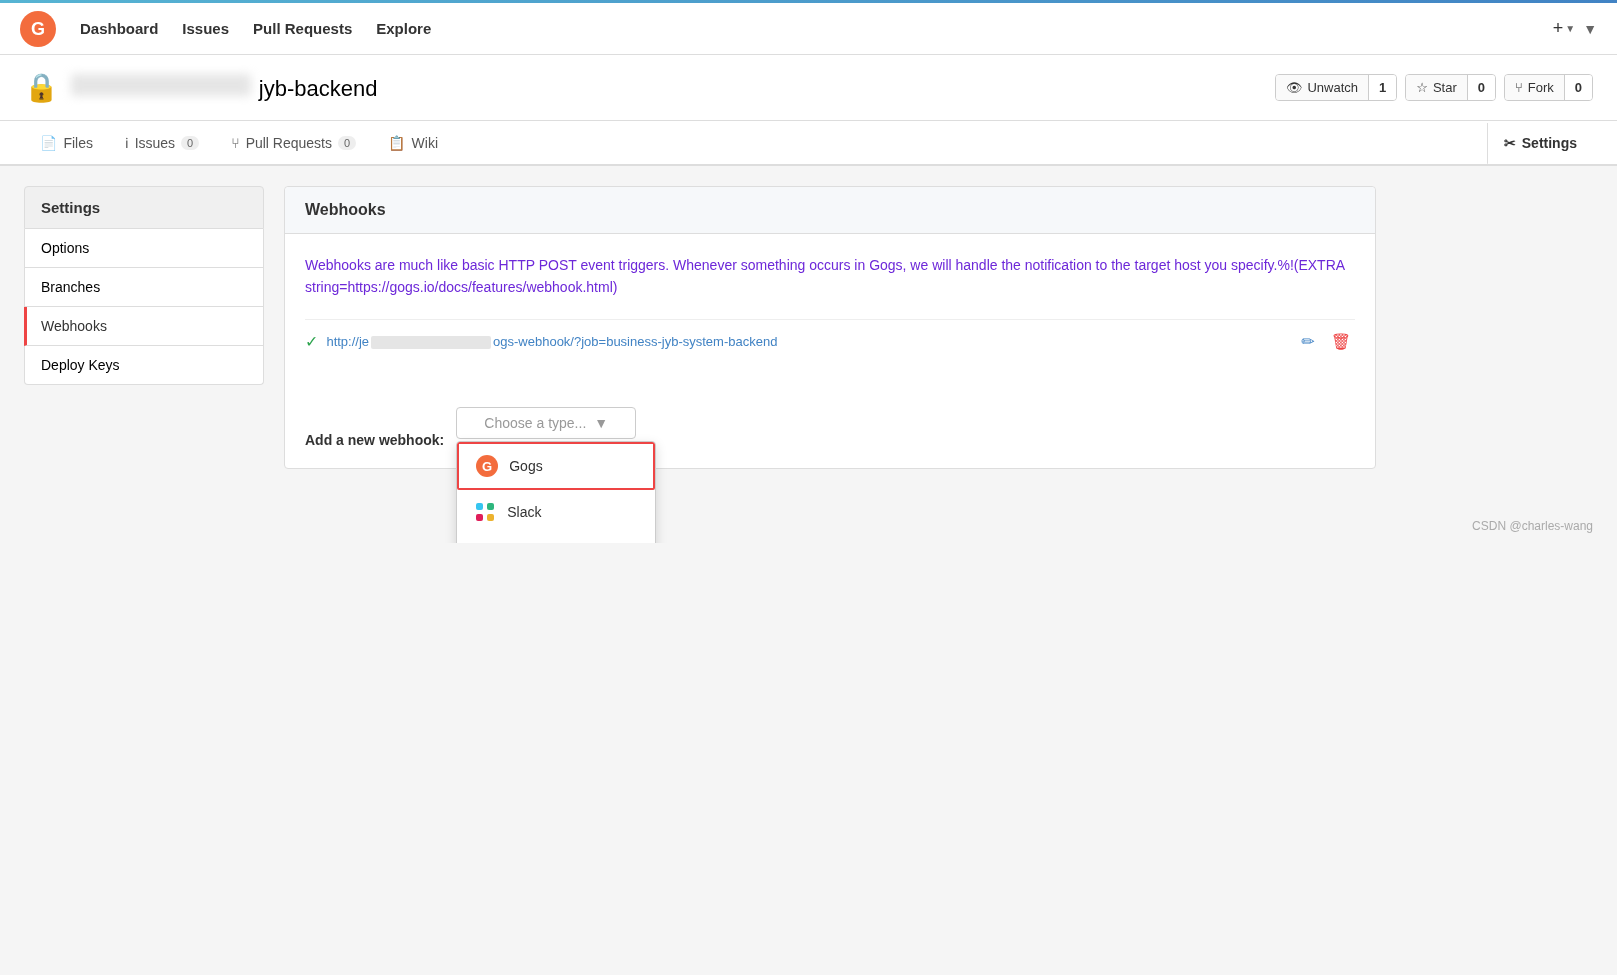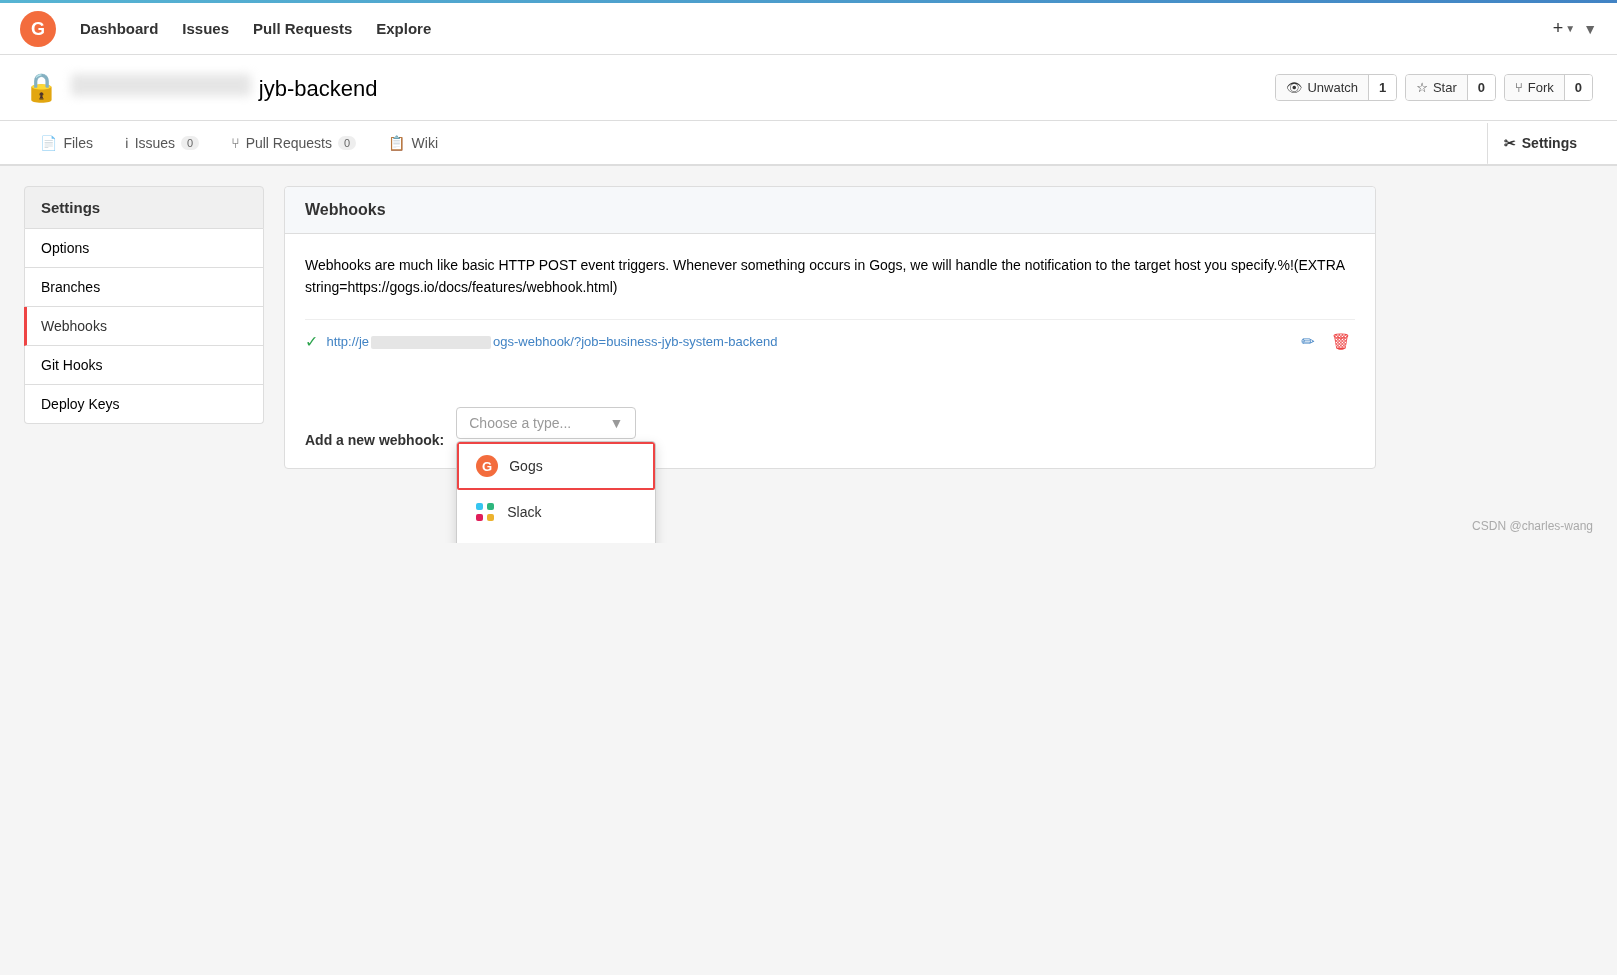--- a/index.html
+++ b/index.html
@@ -208,21 +208,21 @@
     }
     .panel-header h2 {
       font-size: 16px;
       font-weight: 700;
       color: #333;
     }
     .panel-body {
       padding: 20px;
     }
     .webhook-desc {
-      color: #000000;
+      color: #6d28d9;
       font-size: 14px;
       line-height: 1.6;
       margin-bottom: 20px;
     }
 
     
     .webhook-entry {
       display: flex;
       align-items: center;
       padding: 10px 0;
@@ -281,21 +281,21 @@
       align-items: center;
       gap: 8px;
       border: 1px solid #ccc;
       border-radius: 4px;
       padding: 7px 12px;
       background: #fff;
       cursor: pointer;
       min-width: 180px;
       font-size: 14px;
       color: #999;
-      justify-content: space-between;
+      justify-content: center;
     }
     .dropdown-menu {
       position: absolute;
       top: calc(100% + 2px);
       left: 0;
       background: #fff;
       border: 1px solid #ccc;
       border-radius: 4px;
       box-shadow: 0 4px 12px rgba(0,0,0,0.15);
       min-width: 200px;
@@ -423,21 +423,20 @@
   </div>
 </div>
 
 <div class="main-content">
 
   <div class="sidebar">
     <div class="sidebar-title">Settings</div>
     <a class="sidebar-item" href="#">Options</a>
     <a class="sidebar-item" href="#">Branches</a>
     <a class="sidebar-item active" href="#">Webhooks</a>
-    <a class="sidebar-item" href="#">Git Hooks</a>
     <a class="sidebar-item" href="#">Deploy Keys</a>
   </div>
 
   <div class="settings-panel">
     <div class="panel-header">
       <h2>Webhooks</h2>
     </div>
     <div class="panel-body">
       <p class="webhook-desc">Webhooks are much like basic HTTP POST event triggers. Whenever something occurs in Gogs, we will handle the notification to the target host you specify.%!(EXTRA string=https://gogs.io/docs/features/webhook.html)</p>
 

